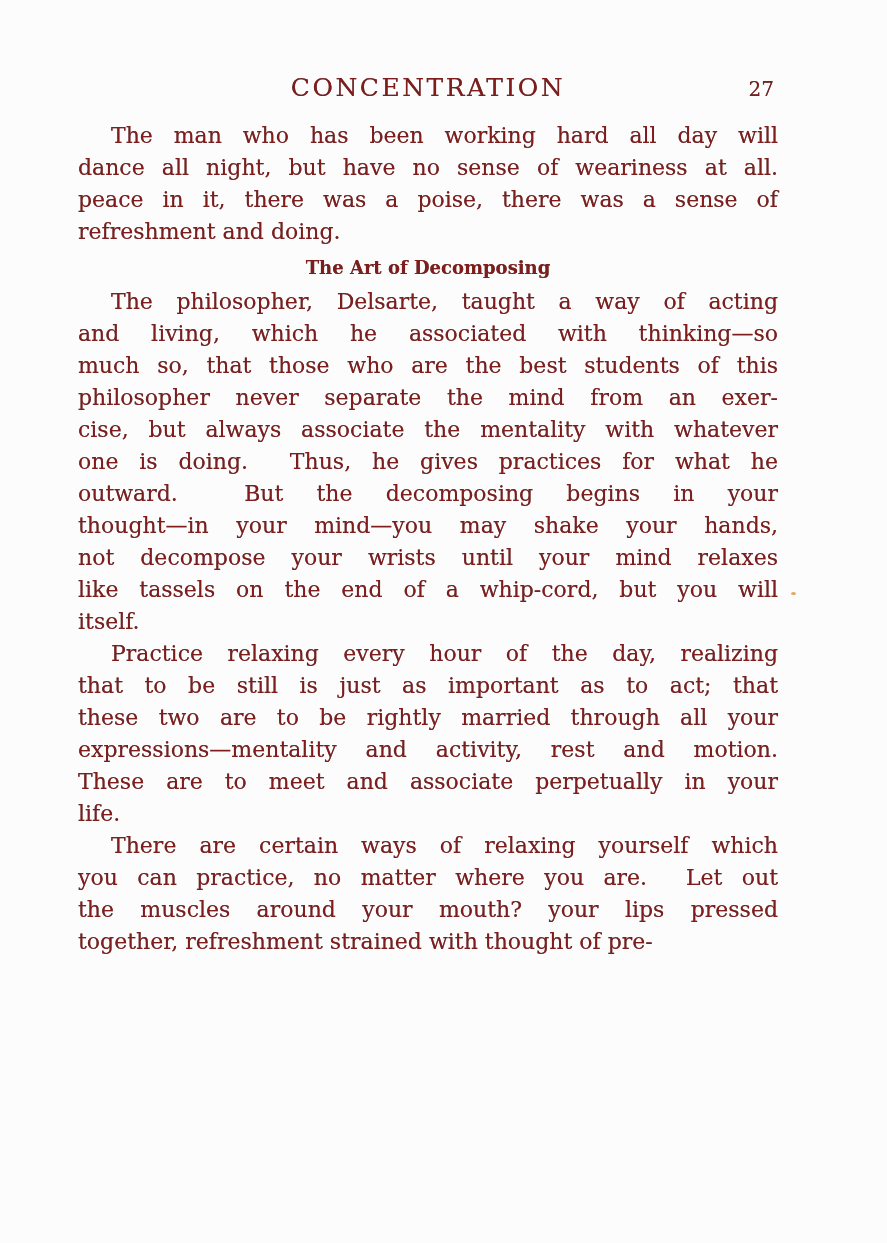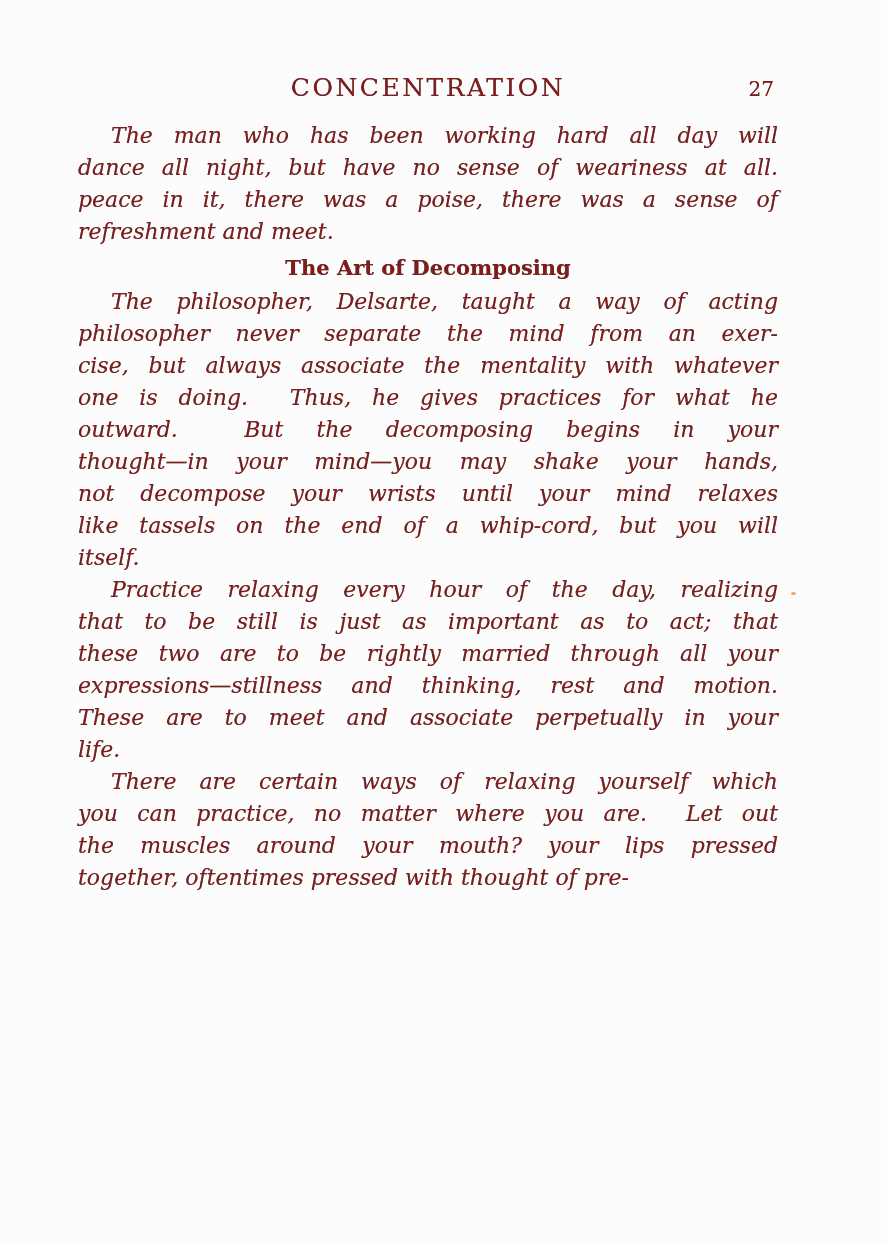--- a/index.html
+++ b/index.html
@@ -48,28 +48,27 @@
     width: 700px;
     font-size: 22px;
     line-height: 32px;
     text-shadow: 0 0 0.6px rgba(0,0,0,0.5);
   }
   .paragraph { margin: 0; }
   .line {
     text-align: justify;
     text-align-last: justify;
     white-space: normal;
-    font-style: italic;
   }
   .line.last { text-align-last: left; }
   .line.first { text-indent: 33px; }
   .section-heading {
     text-align: center;
     font-weight: bold;
-    font-size: 21px;
+    font-size: 18px;
     line-height: 30px;
     margin: 5px 0 3px 0;
   }
   .scan-speck {
     position: absolute;
     left: 791px;
     top: 592px;
     width: 5px;
     height: 3px;
     border-radius: 50%;
@@ -85,45 +84,47 @@
   <div class="page-header">
     <span class="running-title">CONCENTRATION</span>
     <span class="page-number">27</span>
   </div>
 
   <div class="body-text">
       <div class="paragraph">
         <div class="line first">The man who has been working hard all day will</div>
         <div class="line">dance all night, but have no sense of weariness at all.</div>
         <div class="line">peace in it, there was a poise, there was a sense of</div>
-        <div class="line last">refreshment and meet.</div>
+        <div class="line last">refreshment and doing.</div>
       </div>
       <div class="section-heading">The Art of Decomposing</div>
       <div class="paragraph">
         <div class="line first">The philosopher, Delsarte, taught a way of acting</div>
+        <div class="line">and living, which he associated with thinking—so</div>
+        <div class="line">much so, that those who are the best students of this</div>
         <div class="line">philosopher never separate the mind from an exer-</div>
         <div class="line">cise, but always associate the mentality with whatever</div>
         <div class="line">one is doing.&nbsp; Thus, he gives practices for what he</div>
         <div class="line">outward.&nbsp; But the decomposing begins in your</div>
         <div class="line">thought—in your mind—you may shake your hands,</div>
         <div class="line">not decompose your wrists until your mind relaxes</div>
         <div class="line">like tassels on the end of a whip-cord, but you will</div>
         <div class="line last">itself.</div>
       </div>
       <div class="paragraph">
         <div class="line first">Practice relaxing every hour of the day, realizing</div>
         <div class="line">that to be still is just as important as to act; that</div>
         <div class="line">these two are to be rightly married through all your</div>
-        <div class="line">expressions—stillness and thinking, rest and motion.</div>
+        <div class="line">expressions—mentality and activity, rest and motion.</div>
         <div class="line">These are to meet and associate perpetually in your</div>
         <div class="line last">life.</div>
       </div>
       <div class="paragraph">
         <div class="line first">There are certain ways of relaxing yourself which</div>
         <div class="line">you can practice, no matter where you are.&nbsp; Let out</div>
         <div class="line">the muscles around your mouth? your lips pressed</div>
-        <div class="line last">together, oftentimes pressed with thought of pre-</div>
+        <div class="line last">together, refreshment strained with thought of pre-</div>
       </div>
     </div>
 
   <div class="scan-speck"></div>
 
 </div>
 
 </body></html>

